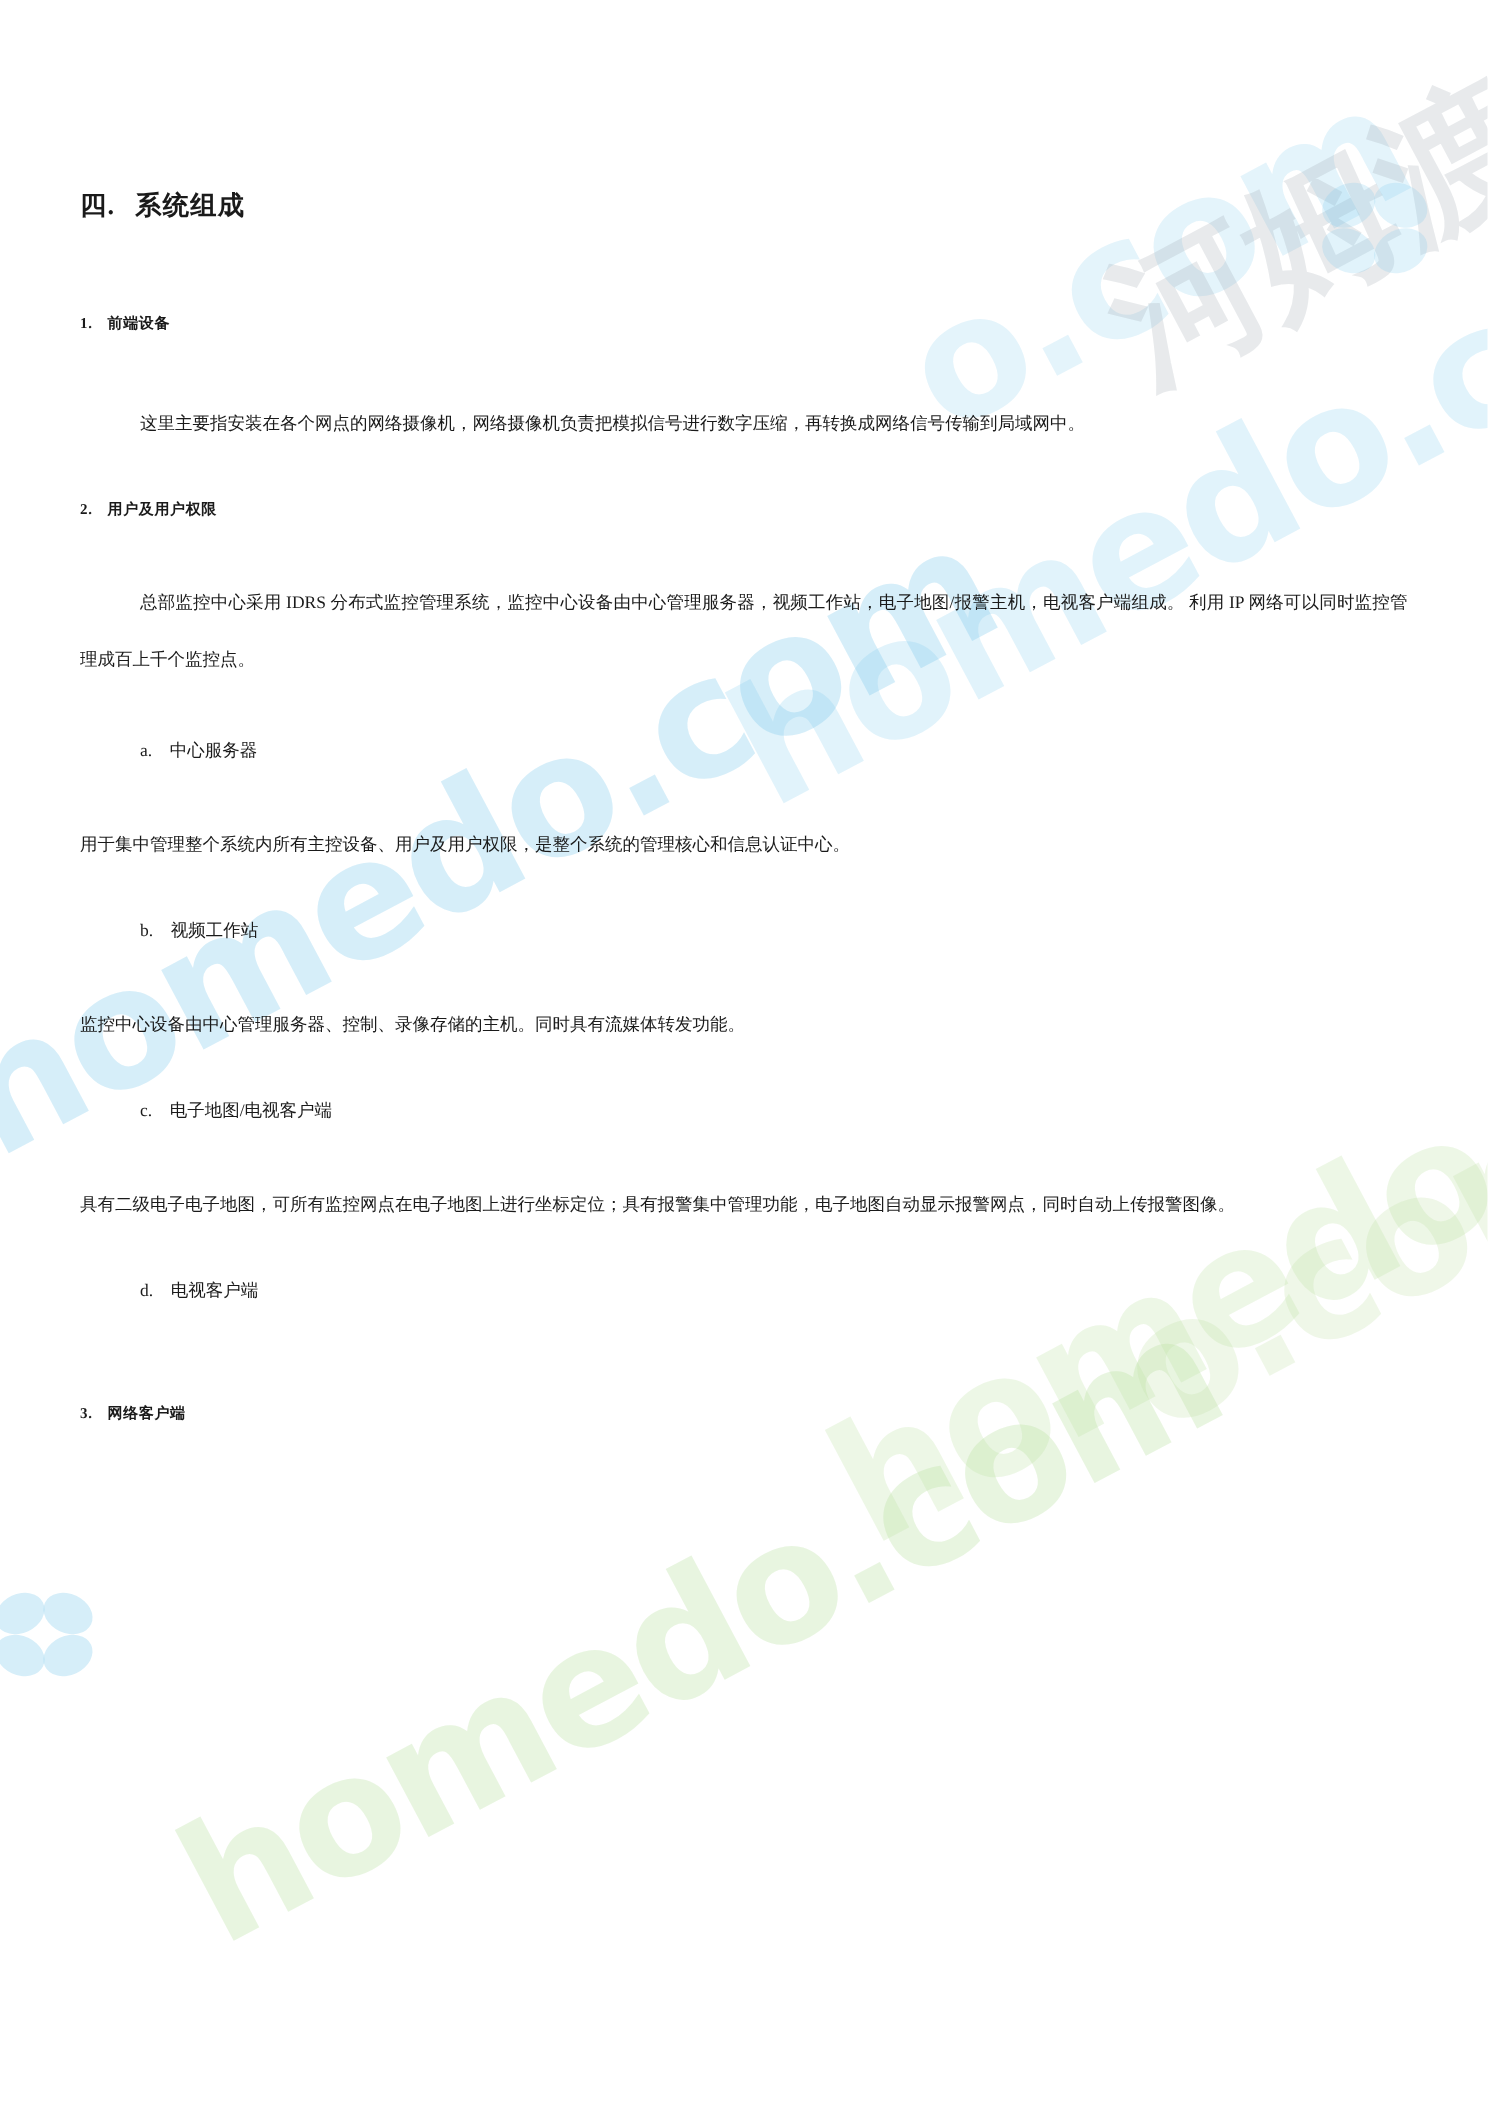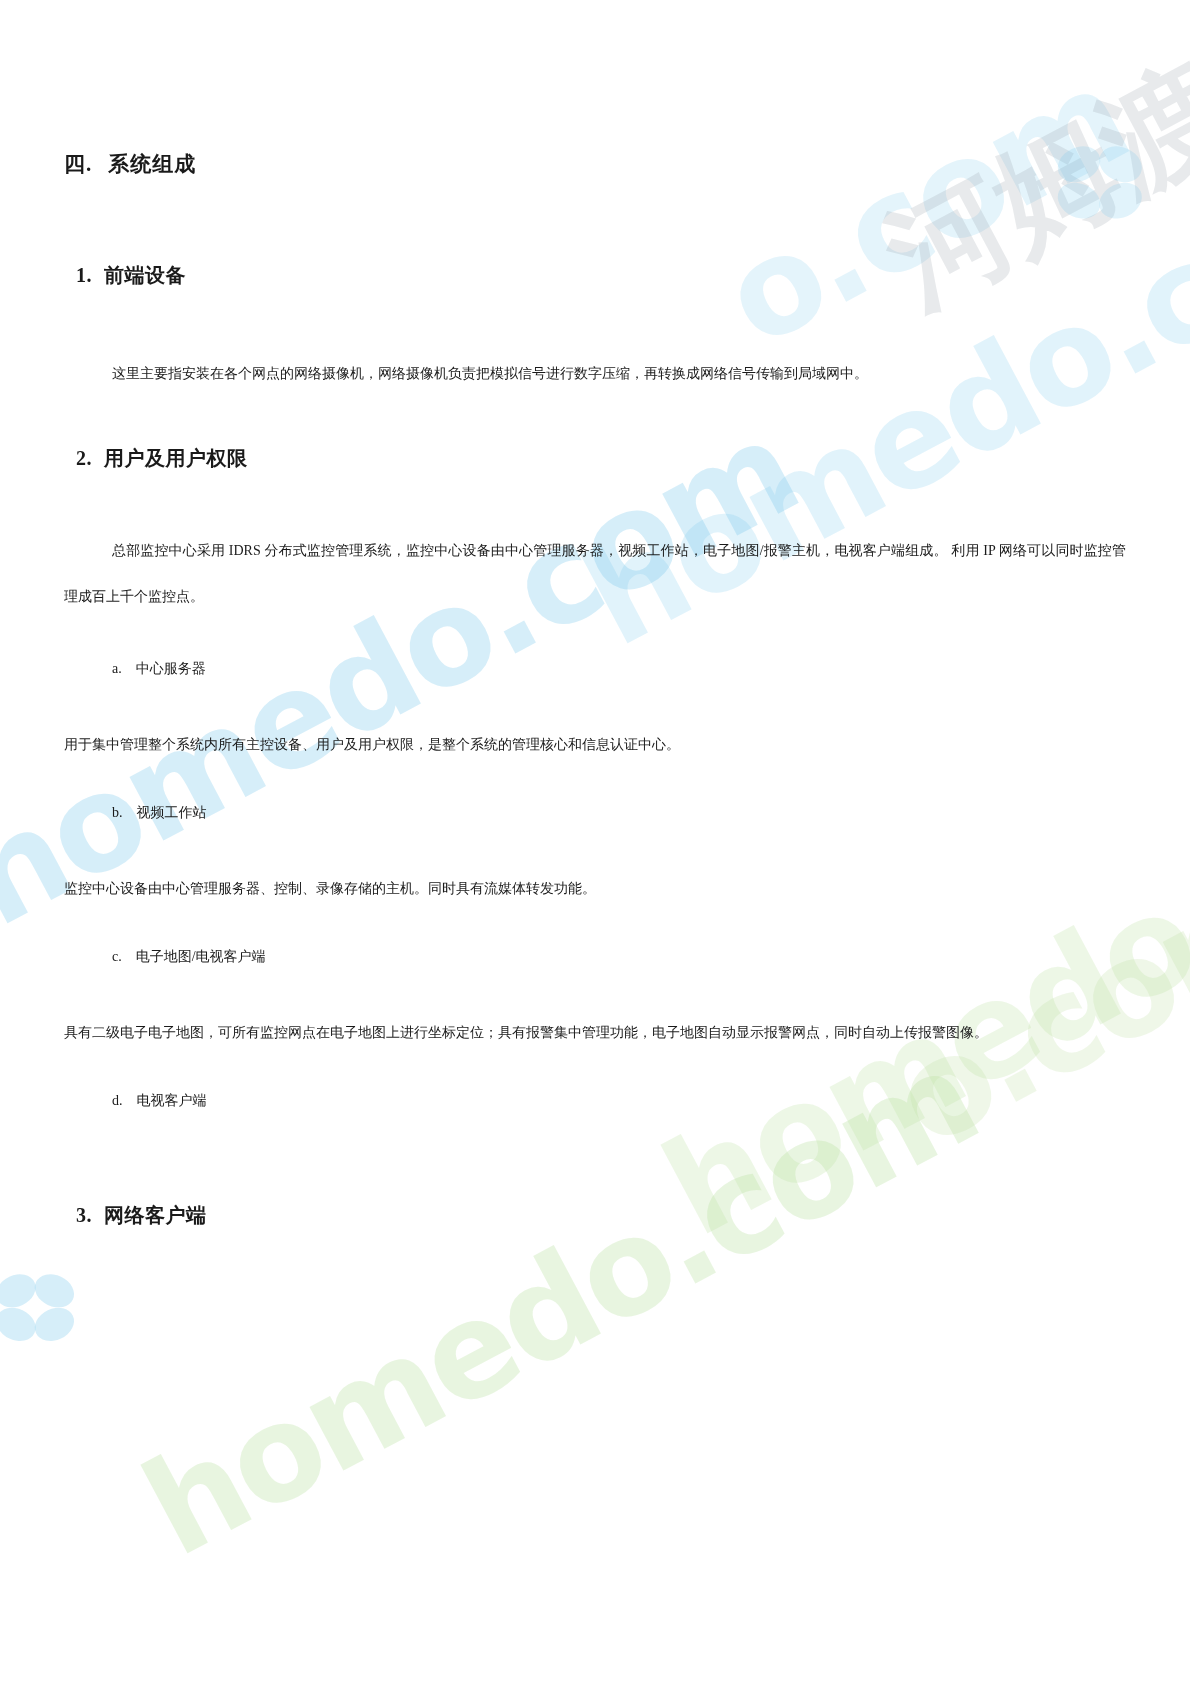--- a/index.html
+++ b/index.html
@@ -68,24 +68,24 @@
 
   .h-section {
     font-size: 21px;
     font-weight: 700;
     letter-spacing: 1px;
     margin: 0 0 0 0;
   }
   .h-section .num { margin-right: 16px; }
 
   .h-sub {
-    font-size: 20px;
+    font-size: 12px;
     font-weight: 700;
     letter-spacing: 0.5px;
-    margin: 12px;
+    margin: 0;
   }
   .h-sub .num { margin-right: 12px; }
 
   .h-item {
     font-size: 14px;
     font-weight: 400;
     margin: 0;
     padding-left: 48px;
   }
   .h-item .num { margin-right: 14px; }

